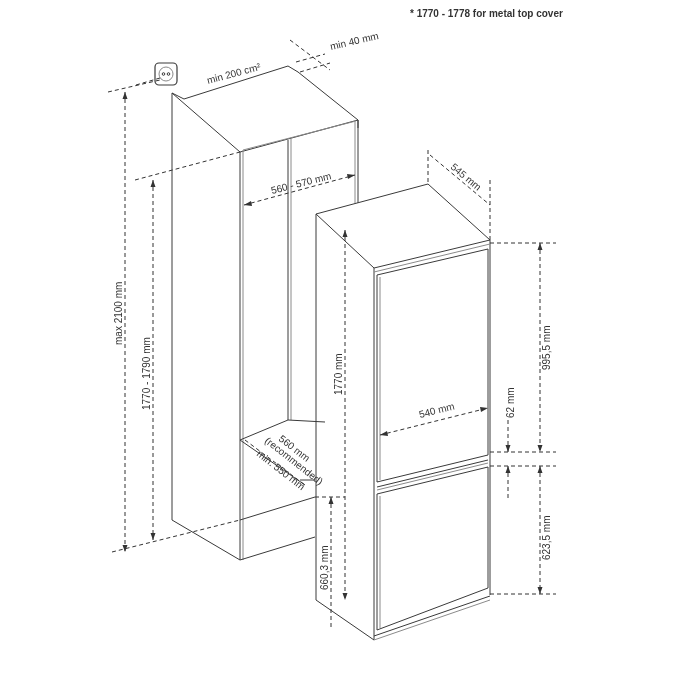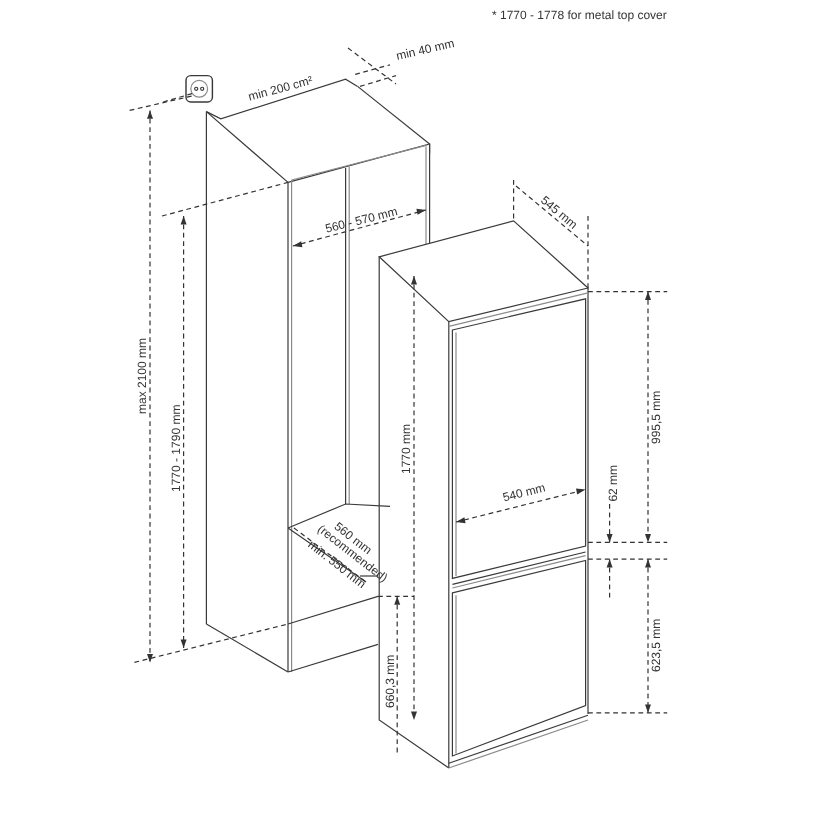--- a/index.html
+++ b/index.html
@@ -1,18 +1,18 @@
 <!DOCTYPE html>
 <html><head>
 <meta charset="utf-8">
 <style>
   html, body { margin:0; padding:0; background:#ffffff; }
   body { width:700px; height:700px; position:relative; overflow:hidden; font-family:"Liberation Sans", sans-serif; }
   #stage { position:absolute; left:0; top:0; width:700px; height:700px; }
-  .note { position:absolute; left:410px; top:8px; font-size:10px; color:#333; white-space:nowrap; }
+  .note { position:absolute; left:410px; top:8px; font-size:10px; color:#333; white-space:nowrap;font-weight:bold; }
   svg text { font-family:"Liberation Sans", sans-serif; fill:#333; font-size:10px; }
   .ln { stroke:#3a3a3a; stroke-width:1; fill:none; }
   .ln2 { stroke:#3a3a3a; stroke-width:1.2; fill:none; }
   .lt { stroke:#8a8a8a; stroke-width:1; fill:none; }
   .dash { stroke:#333; stroke-width:1; fill:none; stroke-dasharray:4 3; }
   .fill-w { fill:#ffffff; }
 </style>
 </head>
 <body>
 

